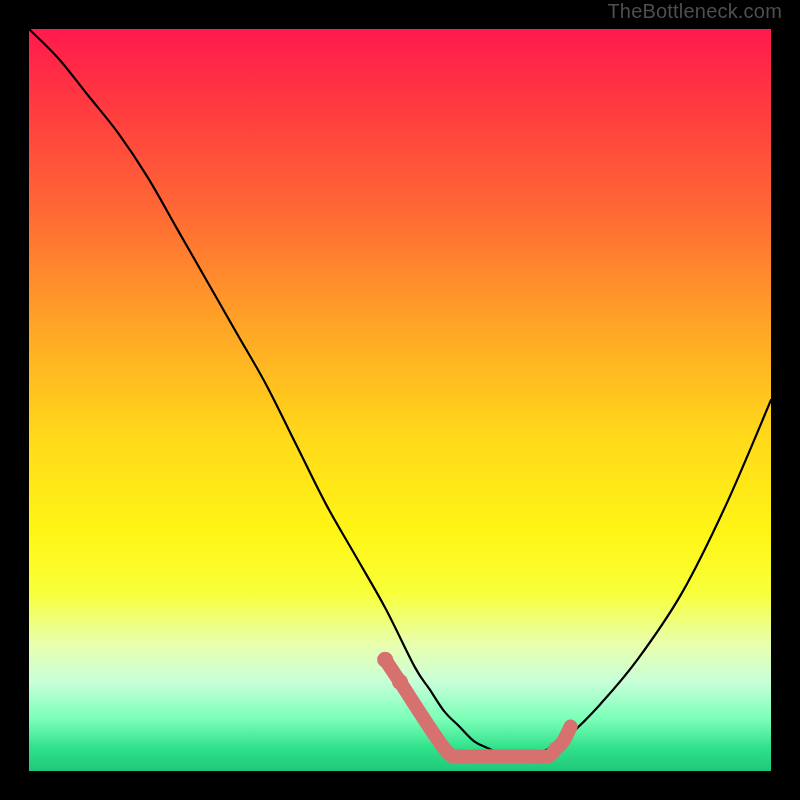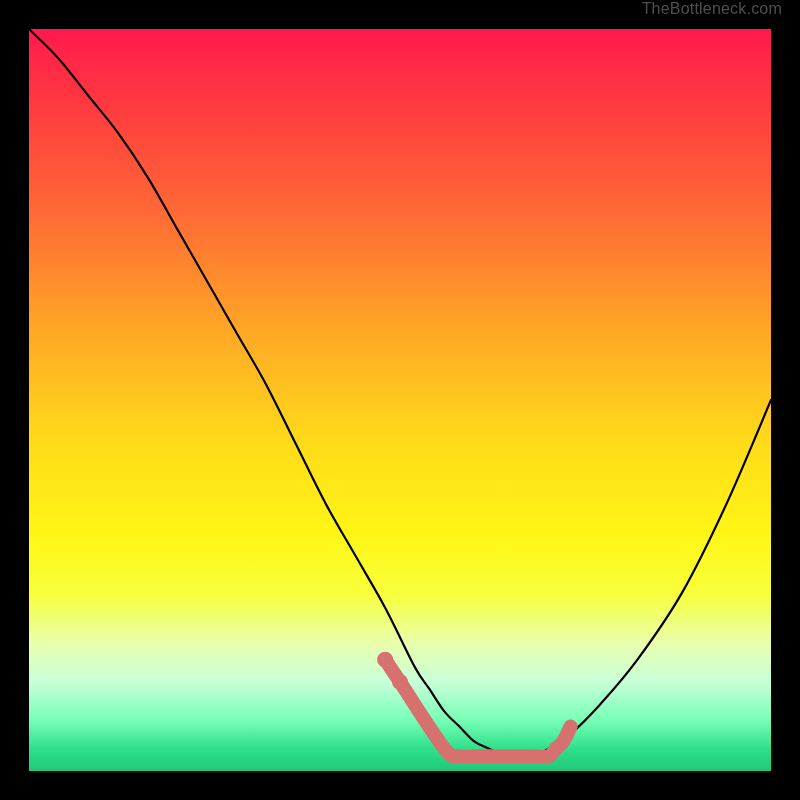--- a/index.html
+++ b/index.html
@@ -42,21 +42,21 @@
       #7affb8 93%,
       #2fe08a 97%,
       #1fc878 100%
     );
   }
   .credit {
     position: absolute;
     top: 0px;
     right: 18px;
     font-family: Arial, Helvetica, sans-serif;
-    font-size: 16px;
+    font-size: 20px;
     color: #4f4f4f;
     letter-spacing: 0.2px;
     user-select: none;
   }
   svg.curve {
     position: absolute;
     inset: 0;
     width: 742px;
     height: 742px;
   }

